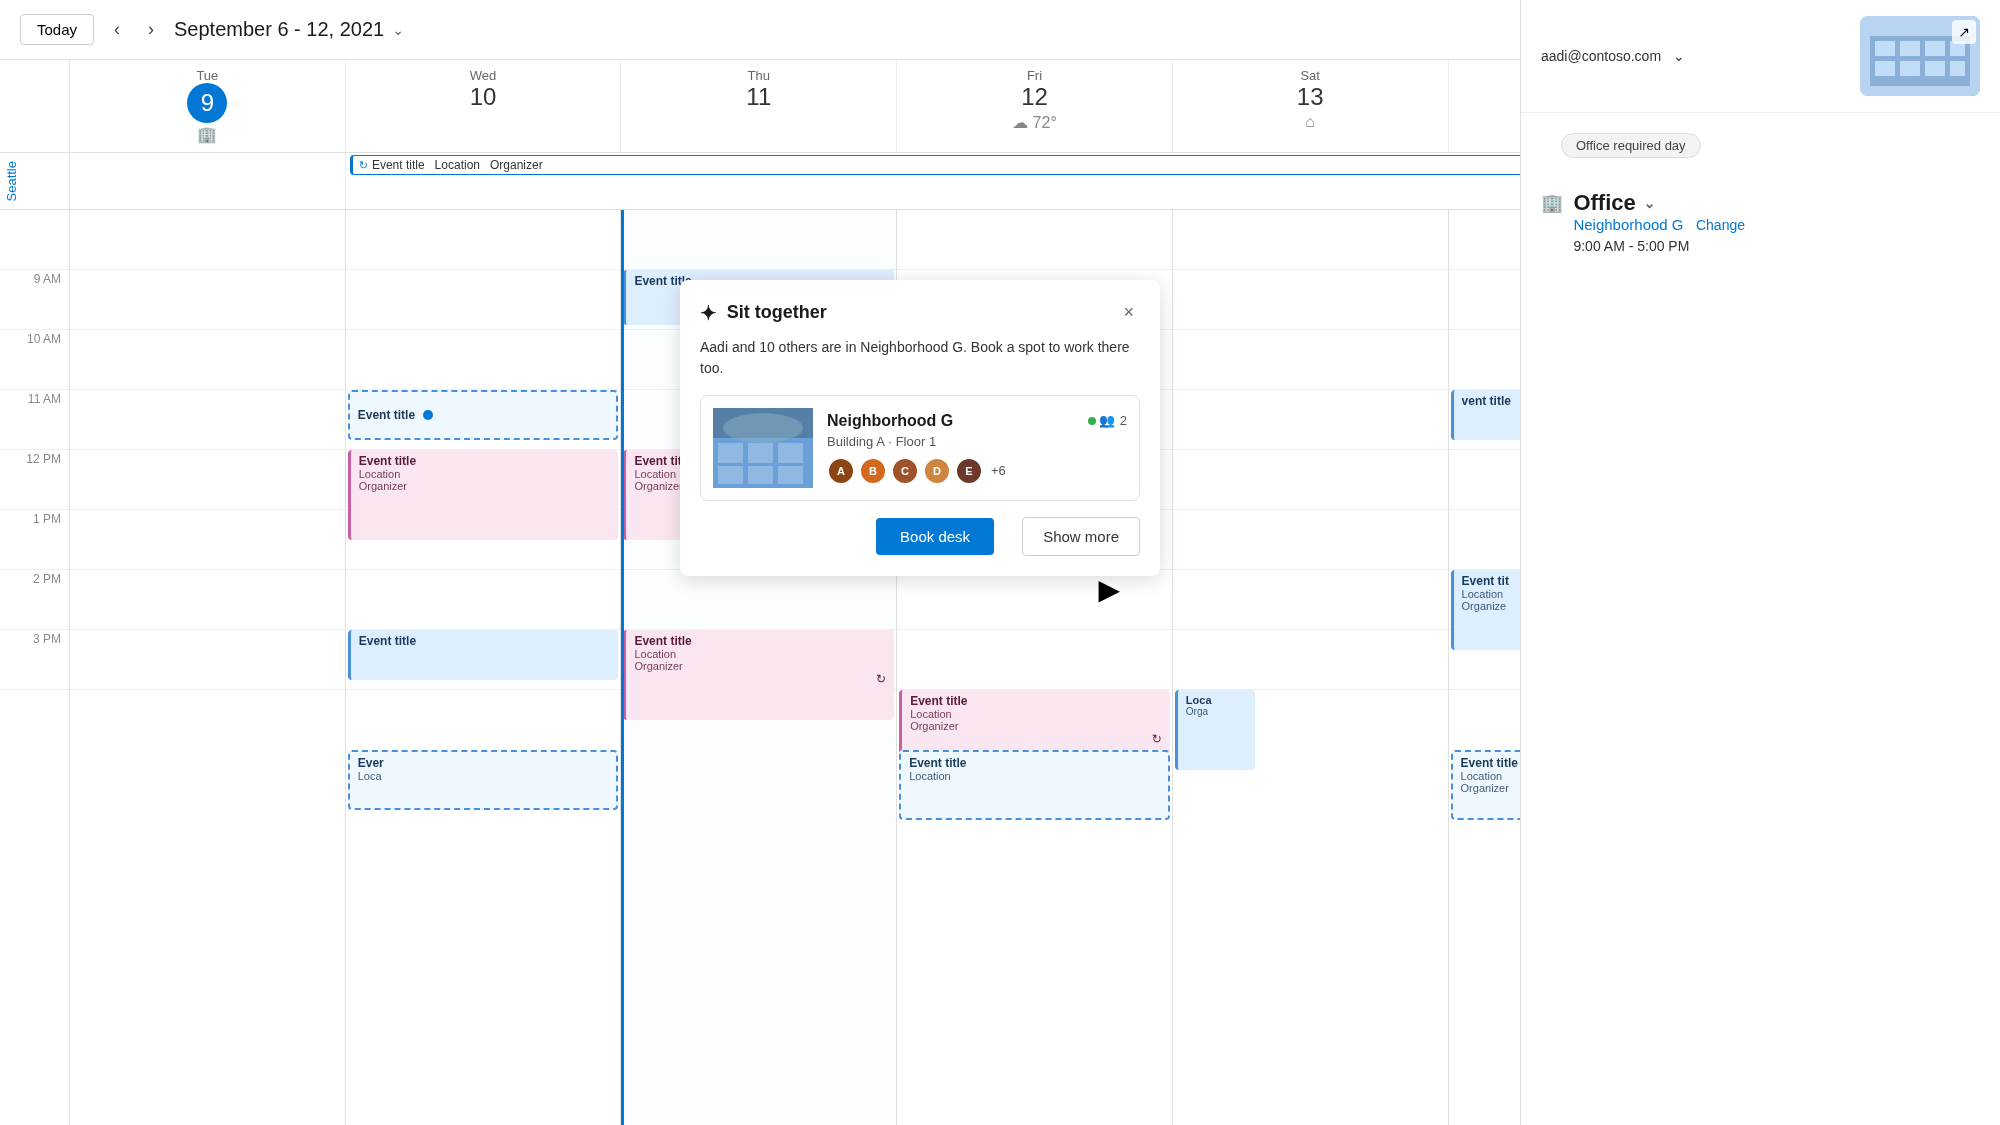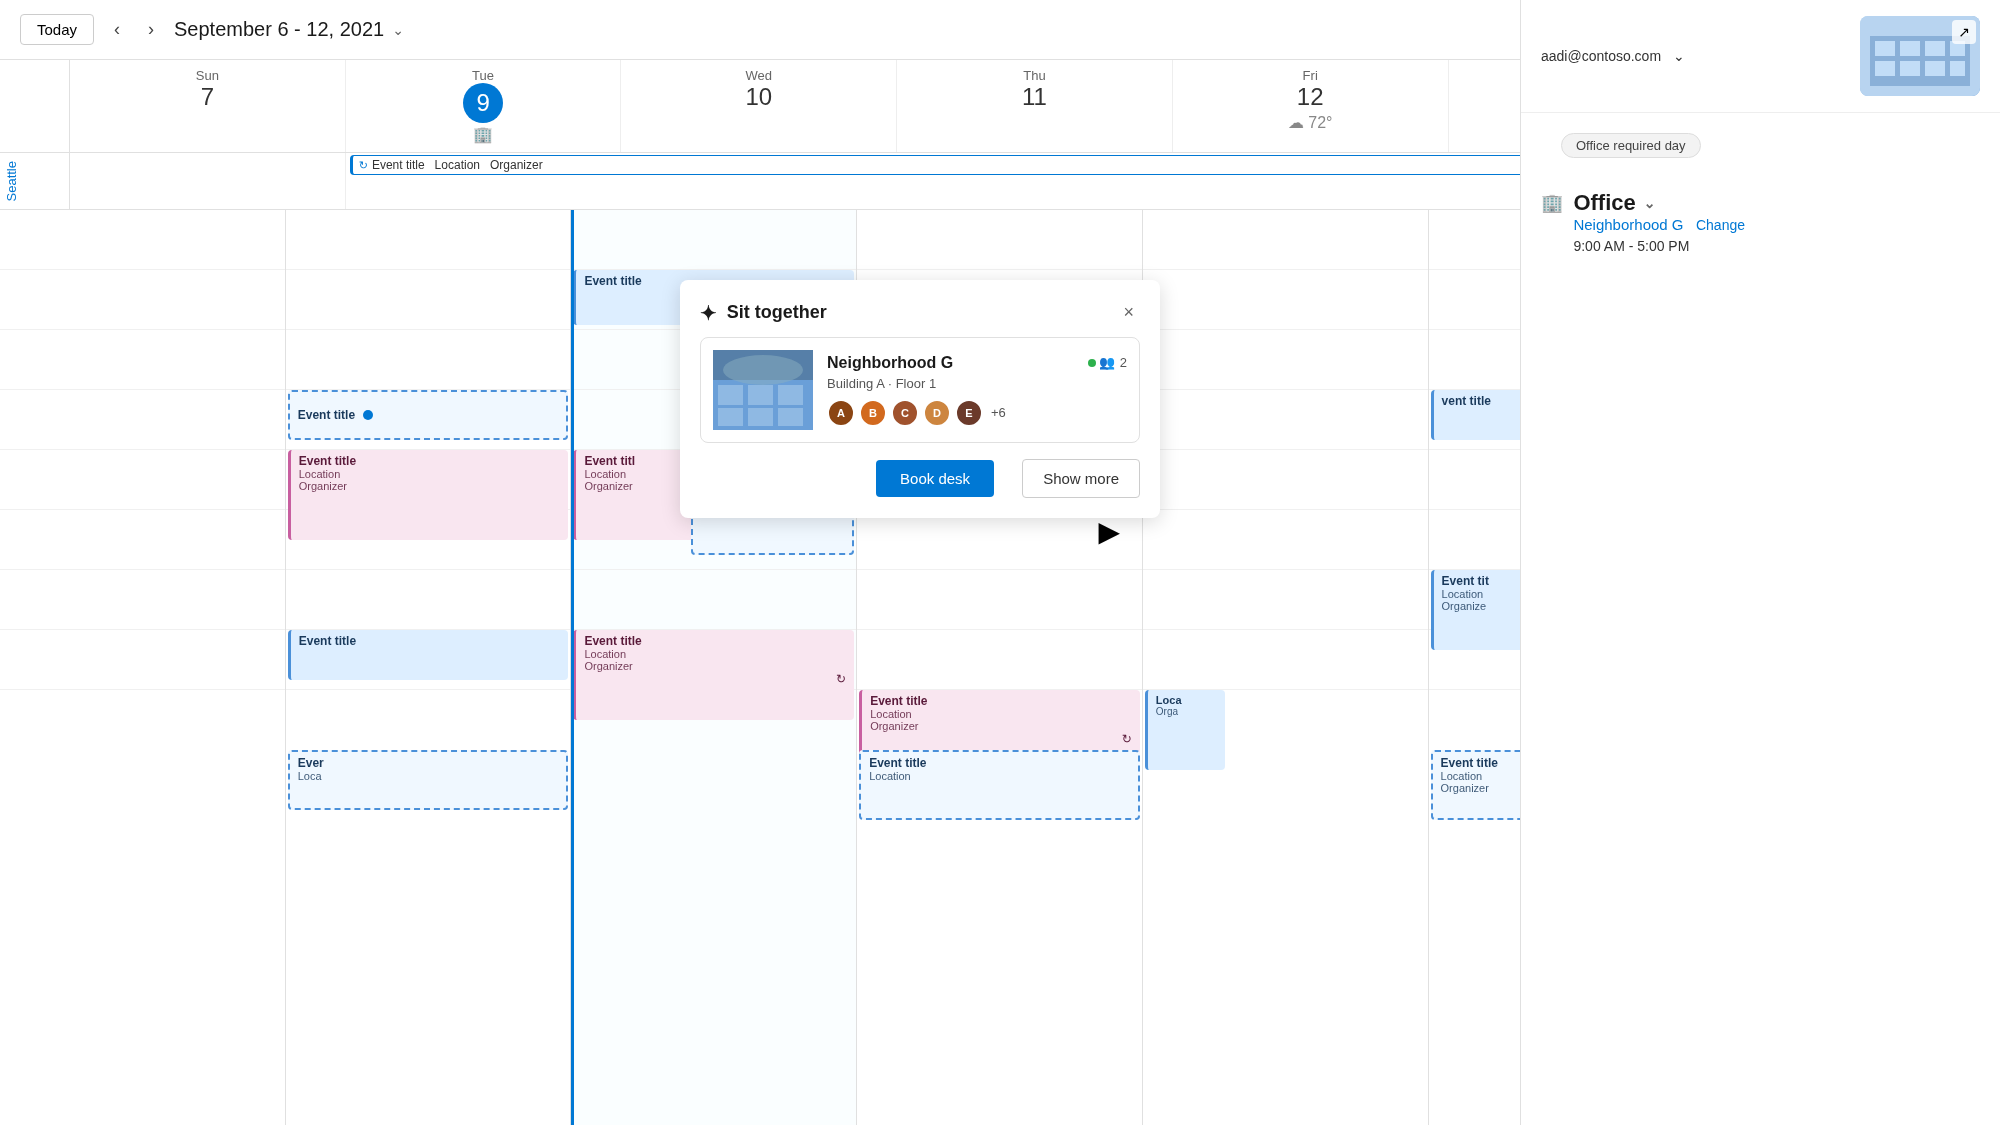--- a/index.html
+++ b/index.html
@@ -151,25 +151,20 @@
   <span class="date-range">
     <span>September 6 - 12, 2021</span>
     <span class="chevron">⌄</span>
   </span>
 </div>
 
 <div class="calendar">
 
   <div class="days-header">
     <div style="width:70px;border-right:1px solid #e0e0e0;"></div>
-    <div class="day-header">
-      <div class="day-name">Sun</div>
-      <div class="day-num">7</div>
-      <div class="day-icon"></div>
-    </div>
     <div class="day-header today">
       <div class="day-name">Tue</div>
       <div class="day-num">9</div>
       <div class="day-icon">🏢</div>
     </div>
     <div class="day-header">
       <div class="day-name">Wed</div>
       <div class="day-num">10</div>
       <div class="day-icon"></div>
     </div>
@@ -203,20 +198,30 @@
           <span>↻</span>
           <span>🔗</span>
           <span>🔒</span>
         </span>
       </div>
     </div>
   </div>
 
   <div class="calendar-body">
 
+    <div class="time-col">
+      <div class="time-slot"></div>
+      <div class="time-slot">9 AM</div>
+      <div class="time-slot">10 AM</div>
+      <div class="time-slot">11 AM</div>
+      <div class="time-slot">12 PM</div>
+      <div class="time-slot">1 PM</div>
+      <div class="time-slot">2 PM</div>
+      <div class="time-slot">3 PM</div>
+    </div>
 
     <div class="days-grid">
 
       <div class="day-col">
         <div class="hour-line"></div>
         <div class="hour-line"></div>
         <div class="hour-line"></div>
         <div class="hour-line"></div>
         <div class="hour-line"></div>
         <div class="hour-line"></div>
@@ -438,20 +443,21 @@
 </div>
 
 <div class="sit-together-card">
   <div class="sit-card-header">
     <div class="sit-card-title">
       <span class="sit-icon">✦</span>
       <span>Sit together</span>
     </div>
     <button class="close-btn">×</button>
   </div>
+  <div class="sit-card-body">Aadi and 10 others are in Neighborhood G. Book a spot to work there too.</div>
   <div class="neighborhood-card">
     <div class="neighborhood-img">
       <svg width="100" height="80" viewBox="0 0 100 80">
         <rect width="100" height="80" fill="#567fa8"></rect>
         <rect x="0" y="30" width="100" height="50" fill="#6a9fd8"></rect>
         <rect x="5" y="35" width="25" height="20" fill="#a0c4e8" opacity="0.7"></rect>
         <rect x="35" y="35" width="25" height="20" fill="#a0c4e8" opacity="0.7"></rect>
         <rect x="65" y="35" width="25" height="20" fill="#a0c4e8" opacity="0.7"></rect>
         <rect x="5" y="58" width="25" height="18" fill="#a0c4e8" opacity="0.7"></rect>
         <rect x="35" y="58" width="25" height="18" fill="#a0c4e8" opacity="0.7"></rect>

